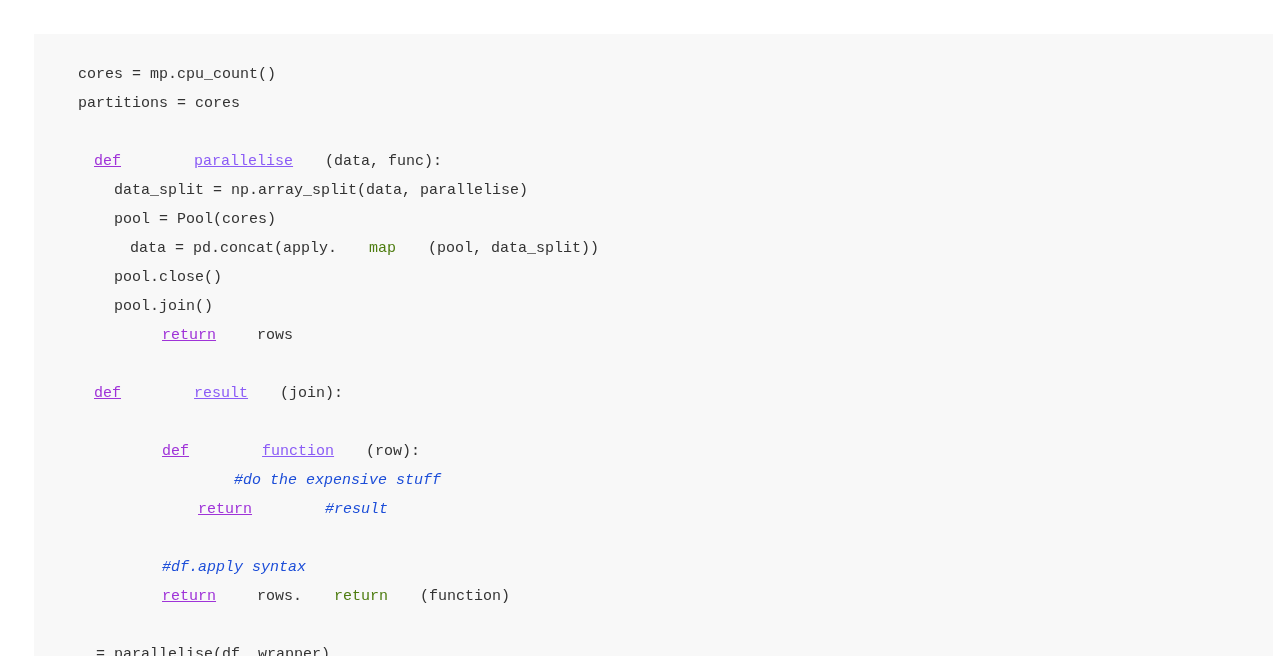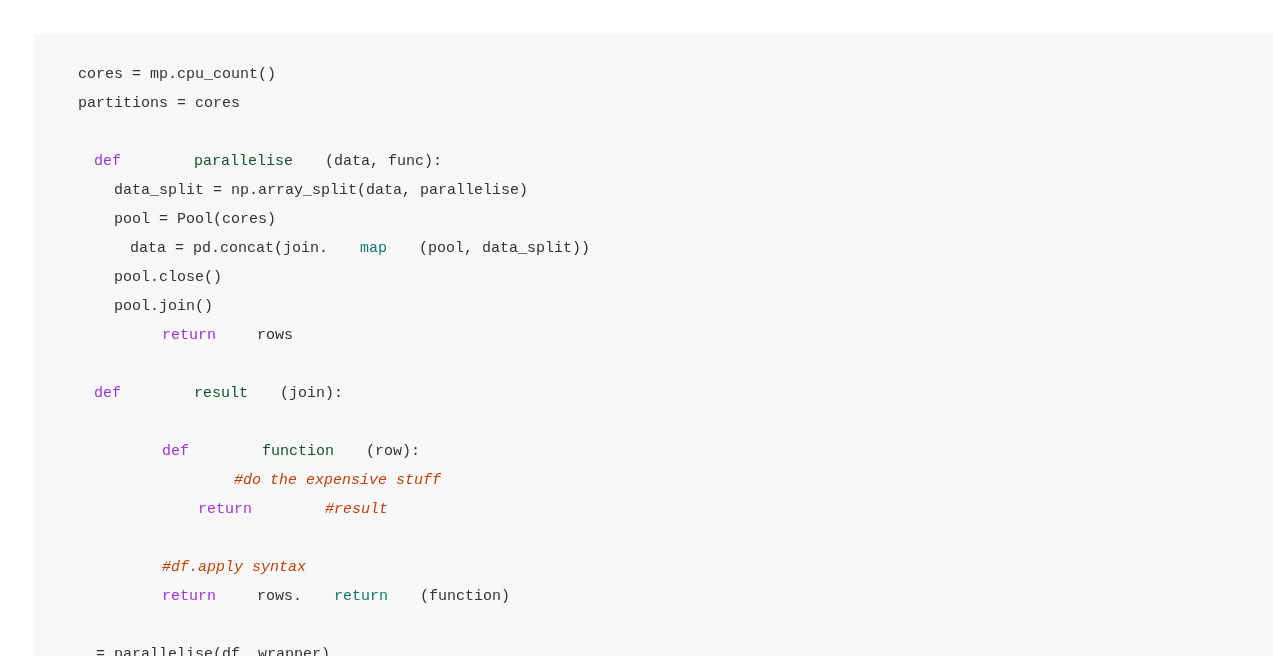--- a/index.html
+++ b/index.html
@@ -18,35 +18,35 @@
       margin: 2px;
       padding: 26px 28px;
       font-family: 'Menlo', 'Monaco', 'Consolas', 'Courier New', monospace;
       font-size: 15px;
       line-height: 29px;
       color: #333333;
       white-space: pre;
       width: 1269px;
       height: 652px;
     }
-    .kw { color: #9f33d8; }
-    .fn { color: #14532d; }
-    .method { color: #0f766e; }
-    .comment { color: #c2410c; font-style: italic; }
+    .kw { color: #9f33d8; text-decoration: underline; }
+    .fn { color: #8b5cf6; text-decoration: underline; }
+    .method { color: #4d7c0f; }
+    .comment { color: #1d4ed8; font-style: italic; }
   </style>
 </head>
 <body>
 
 <div class="code-block"><span>cores = mp.cpu_count()</span>
 <span>partitions = cores</span>
 <span></span>
 <span><span class="kw">def</span><span> </span><span class="fn">parallelise</span><span>(data, func):</span></span>
 <span>    data_split = np.array_split(data, parallelise)</span>
 <span>    pool = Pool(cores)</span>
-<span><span>    data = pd.concat(join.</span><span class="method">map</span><span>(pool, data_split))</span></span>
+<span><span>    data = pd.concat(apply.</span><span class="method">map</span><span>(pool, data_split))</span></span>
 <span>    pool.close()</span>
 <span>    pool.join()</span>
 <span><span>    </span><span class="kw">return</span><span> rows</span></span>
 <span></span>
 <span><span class="kw">def</span><span> </span><span class="fn">result</span><span>(join):</span></span>
 <span></span>
 <span><span>    </span><span class="kw">def</span><span> </span><span class="fn">function</span><span>(row):</span></span>
 <span><span>            </span><span class="comment">#do the expensive stuff</span></span>
 <span><span>        </span><span class="kw">return</span><span> </span><span class="comment">#result</span></span>
 <span></span>

